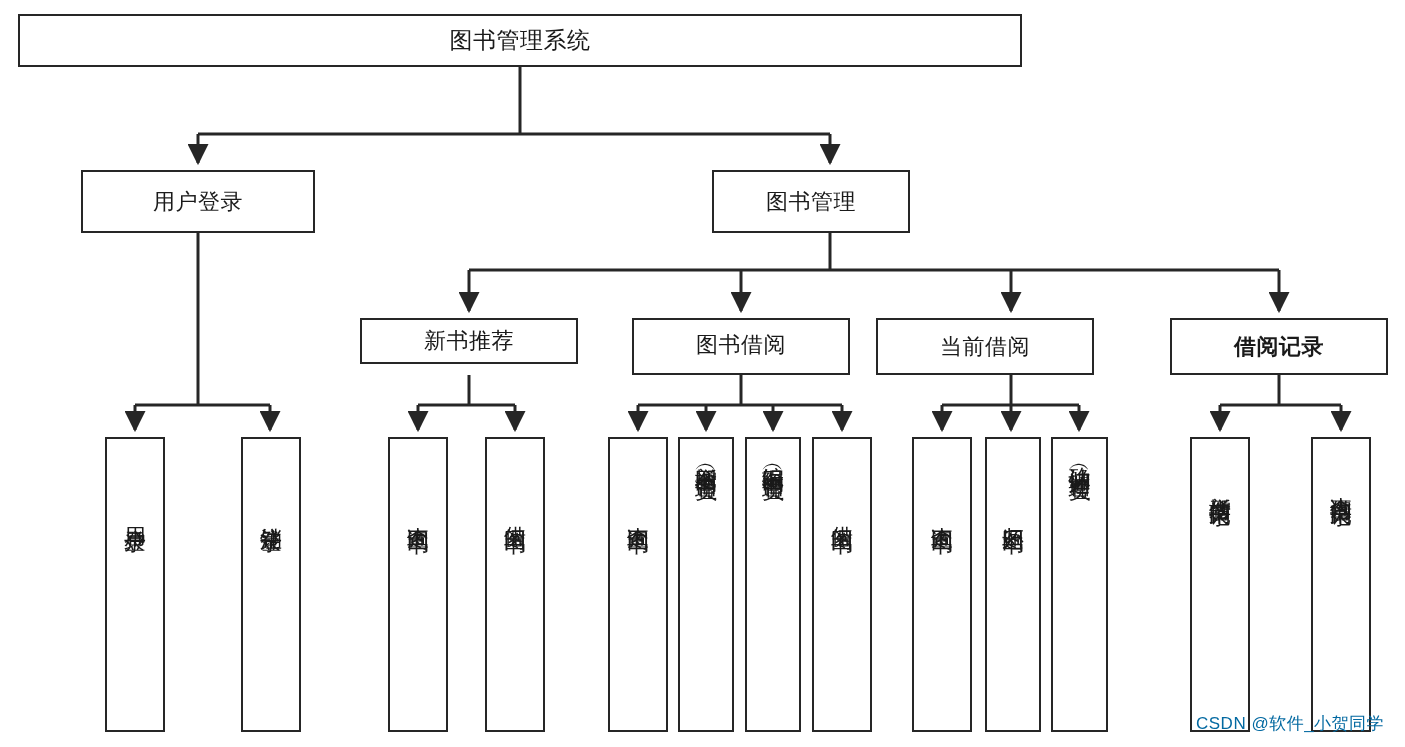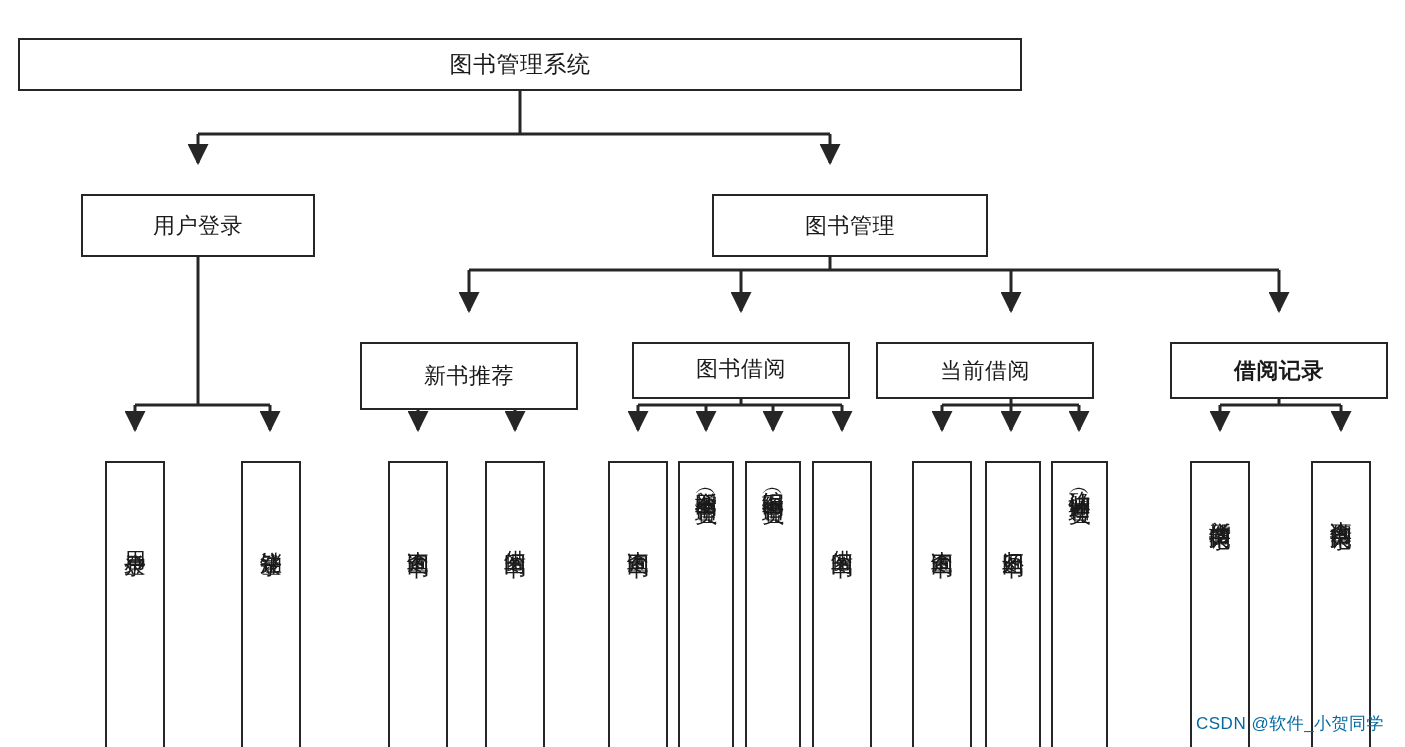--- a/index.html
+++ b/index.html
@@ -27,21 +27,20 @@
   .node {
     position: absolute;
     box-sizing: border-box;
     border: 2px solid #262626;
     background: #ffffff;
     display: flex;
     align-items: center;
     justify-content: center;
     color: #1a1a1a;
     z-index: 2;
-    margin-top: 24px;
   }
   .node .label {
     display: block;
     text-align: center;
     line-height: 1.18;
     letter-spacing: 0.5px;
   }
   .node.horiz .label {
     writing-mode: horizontal-tb;
     font-size: 22px;
@@ -122,25 +121,25 @@
     </g>
   </svg>
 
   <div class="node horiz" id="root-node" style="left:18px; top:14px; width:1004px; height:53px;">
     <span class="label">图书管理系统</span>
   </div>
 
   <div class="node horiz" style="left:81px; top:170px; width:234px; height:63px;">
     <span class="label">用户登录</span>
   </div>
-  <div class="node horiz" style="left:712px; top:170px; width:276px; height:63px;">
+  <div class="node horiz" style="left:712px; top:170px; width:198px; height:63px;">
     <span class="label">图书管理</span>
   </div>
 
-  <div class="node horiz" style="left:360px; top:318px; width:218px; height:68px;">
+  <div class="node horiz" style="left:360px; top:318px; width:218px; height:46px;">
     <span class="label">新书推荐</span>
   </div>
   <div class="node horiz" style="left:632px; top:318px; width:218px; height:57px;font-family:Liberation Mono, monospace;">
     <span class="label">图书借阅</span>
   </div>
   <div class="node horiz" style="left:876px; top:318px; width:218px; height:57px;">
     <span class="label">当前借阅</span>
   </div>
   <div class="node horiz" style="left:1170px; top:318px; width:218px; height:57px;font-weight:bold;">
     <span class="label">借阅记录</span>

